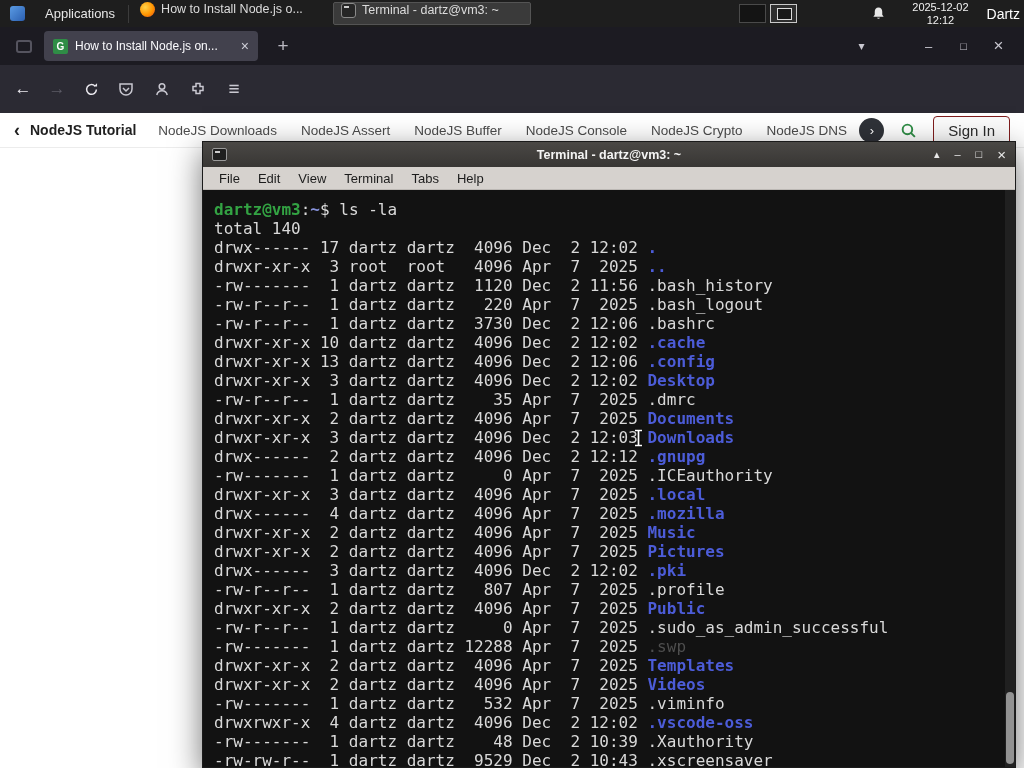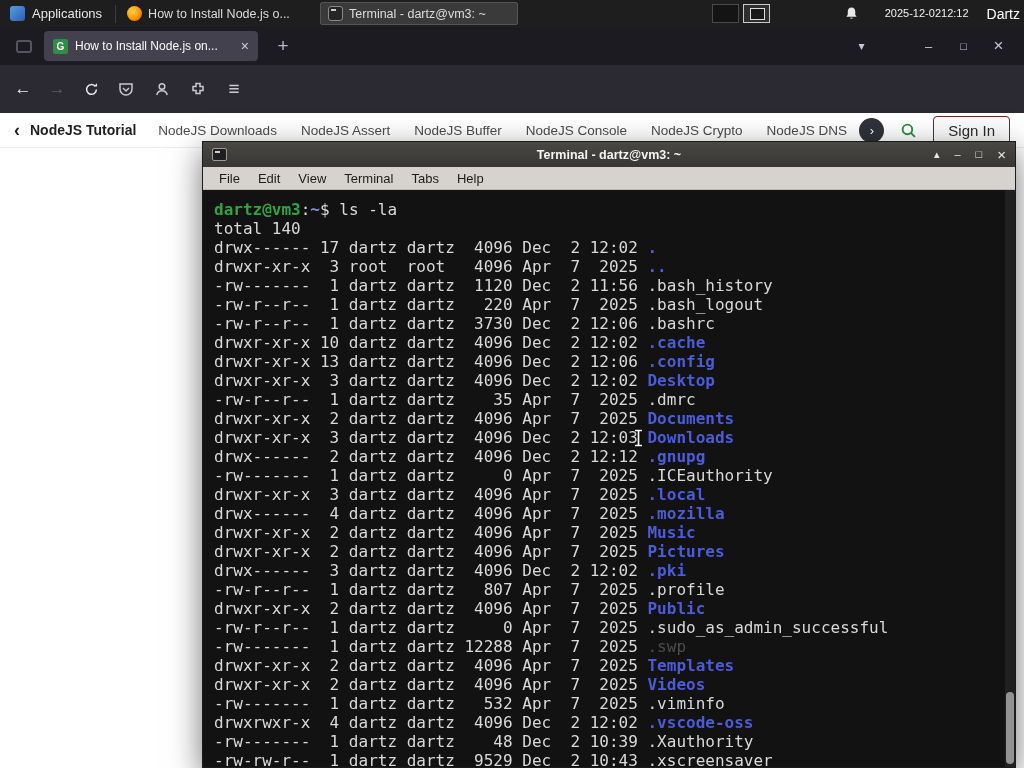--- a/index.html
+++ b/index.html
@@ -1,39 +1,39 @@
 <!DOCTYPE html>
 <html style="--gfg_green: #2f8d46; --dir_blue: #4c5cd8; --prompt_green: #33a343; --panel_bg: #1e1e1e; --firefox_toolbar: #2b2a33; --terminal_bg: #121212;"><head>
 <meta charset="utf-8">
 <style>
   *{margin:0;padding:0;box-sizing:border-box}
   html,body{width:1024px;height:768px;overflow:hidden;background:#000}
   .screen{position:relative;width:1024px;height:768px;background:#fff;font-family:"Liberation Sans",sans-serif;overflow:hidden}
 
   
   .panel{position:absolute;top:0;left:0;right:0;height:27px;background:var(--panel_bg,#1e1e1e);display:flex;align-items:center;color:#e6e6e6;font-size:13px;z-index:50}
-  .apps{display:flex;align-items:center;gap:7px;padding:0 10px;height:100%;cursor:default}
+  .apps{display:flex;align-items:center;gap:20px;padding:0 10px;height:100%;cursor:default}
   .apps-icon{width:15px;height:15px;border-radius:3px;background:linear-gradient(135deg,#5a9be4,#2b5fb0)}
   .panel-sep{width:1px;height:18px;background:#3c3c3c;margin:0 3px}
   .win-buttons{display:flex;height:100%;align-items:center}
-  .win-btn{display:flex;align-items:center;gap:6px;width:198px;height:23px;padding:0 7px;margin:0 1px;border-radius:2px;font-size:12.5px;color:#dcdcdc;overflow:hidden}
+  .win-btn{display:flex;gap:6px;width:198px;height:23px;padding:0 7px;margin:0 1px;border-radius:2px;font-size:12.5px;color:#dcdcdc;overflow:hidden}
   .win-btn.active{background:#3a3a3a;border:1px solid #545454}
   .win-title{white-space:nowrap;overflow:hidden;flex:1}
   .wicon{width:15px;height:15px;flex:0 0 15px;border-radius:50%}
   .wicon.firefox{background:radial-gradient(circle at 35% 35%,#ffd24a,#ff9500 55%,#e3461f)}
   .wicon.settings{background:radial-gradient(circle at 35% 35%,#6fb3f0,#2d7dd2 60%,#1b5fa8)}
   .wicon.terminal{border-radius:3px;background:#262626;border:1px solid #8a8a8a;position:relative}
   .wicon.terminal::after{content:"";position:absolute;left:2px;top:2px;width:5px;height:2px;background:#ccc}
   .spacer{flex:1}
   .pager{display:flex;gap:4px;margin-right:74px}
   .ws{width:27px;height:19px;background:#141414;border:1px solid #4a4a4a}
   .ws.active{border-color:#c9c9c9;background:#2f2f2f;position:relative}
   .ws.active::after{content:"";position:absolute;left:6px;top:3px;width:13px;height:10px;border:1px solid #ddd;background:#191919}
   .bell{margin:0 16px 0 0;color:#e8e8e8;display:flex;align-items:center}
-  .clock{display:flex;flex-direction:row;align-items:center;font-size:11px;line-height:13px;margin:0 10px;color:#f2f2f2}
+  .clock{display:flex;flex-direction:column;align-items:center;font-size:11px;line-height:13px;margin:0 10px;color:#f2f2f2}
   .panel-user{font-size:14px;color:#fff;margin:0 4px 0 8px;white-space:nowrap}
 
   
   .ffwindow{position:absolute;top:27px;left:0;width:1024px;height:741px;background:#fff}
   .tabbar{height:38px;background:#1c1b22;display:flex;align-items:center;padding:0 8px}
   .ffview{width:16px;height:13px;border:2px solid #55545f;border-radius:3px;margin:0 12px 0 8px;position:relative}
   .tab{display:flex;align-items:center;gap:7px;width:214px;height:30px;background:#42414d;border-radius:4px;padding:0 9px;color:#fbfbfe}
   .favicon{width:15px;height:15px;flex:0 0 15px;background:var(--gfg_green,#2f8d46);border-radius:2px;color:#fff;font-size:10px;font-weight:bold;display:flex;align-items:center;justify-content:center}
   .tab-title{flex:1;font-size:12px;white-space:nowrap;overflow:hidden}
   .tab-close{color:#cfcfd8;font-size:14px;line-height:1}

